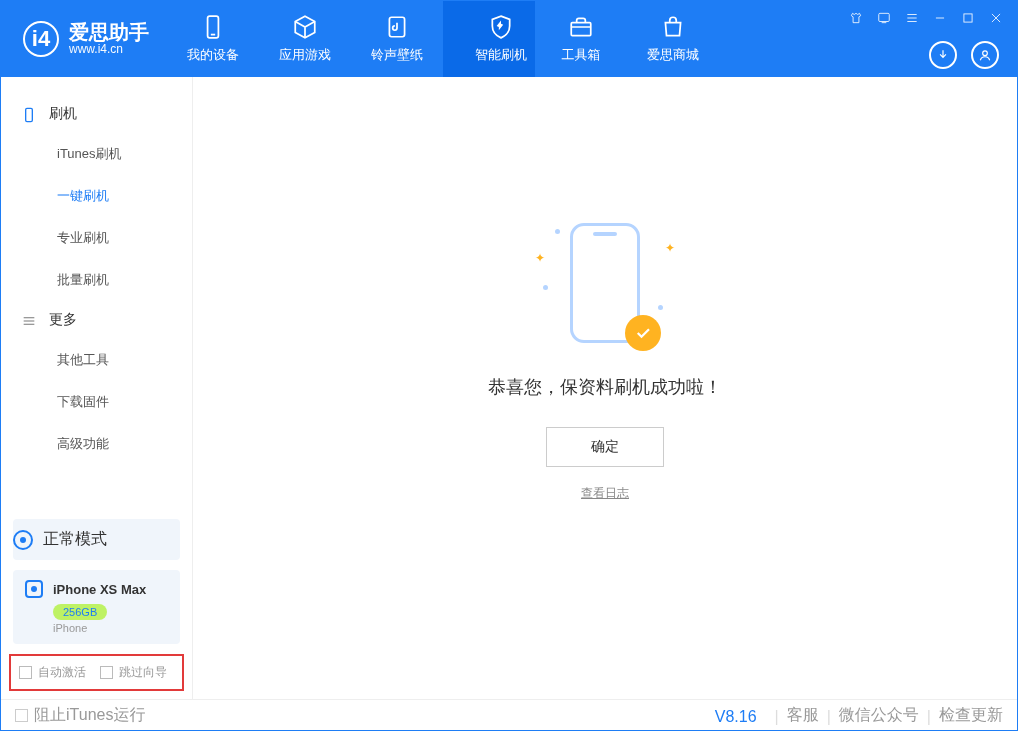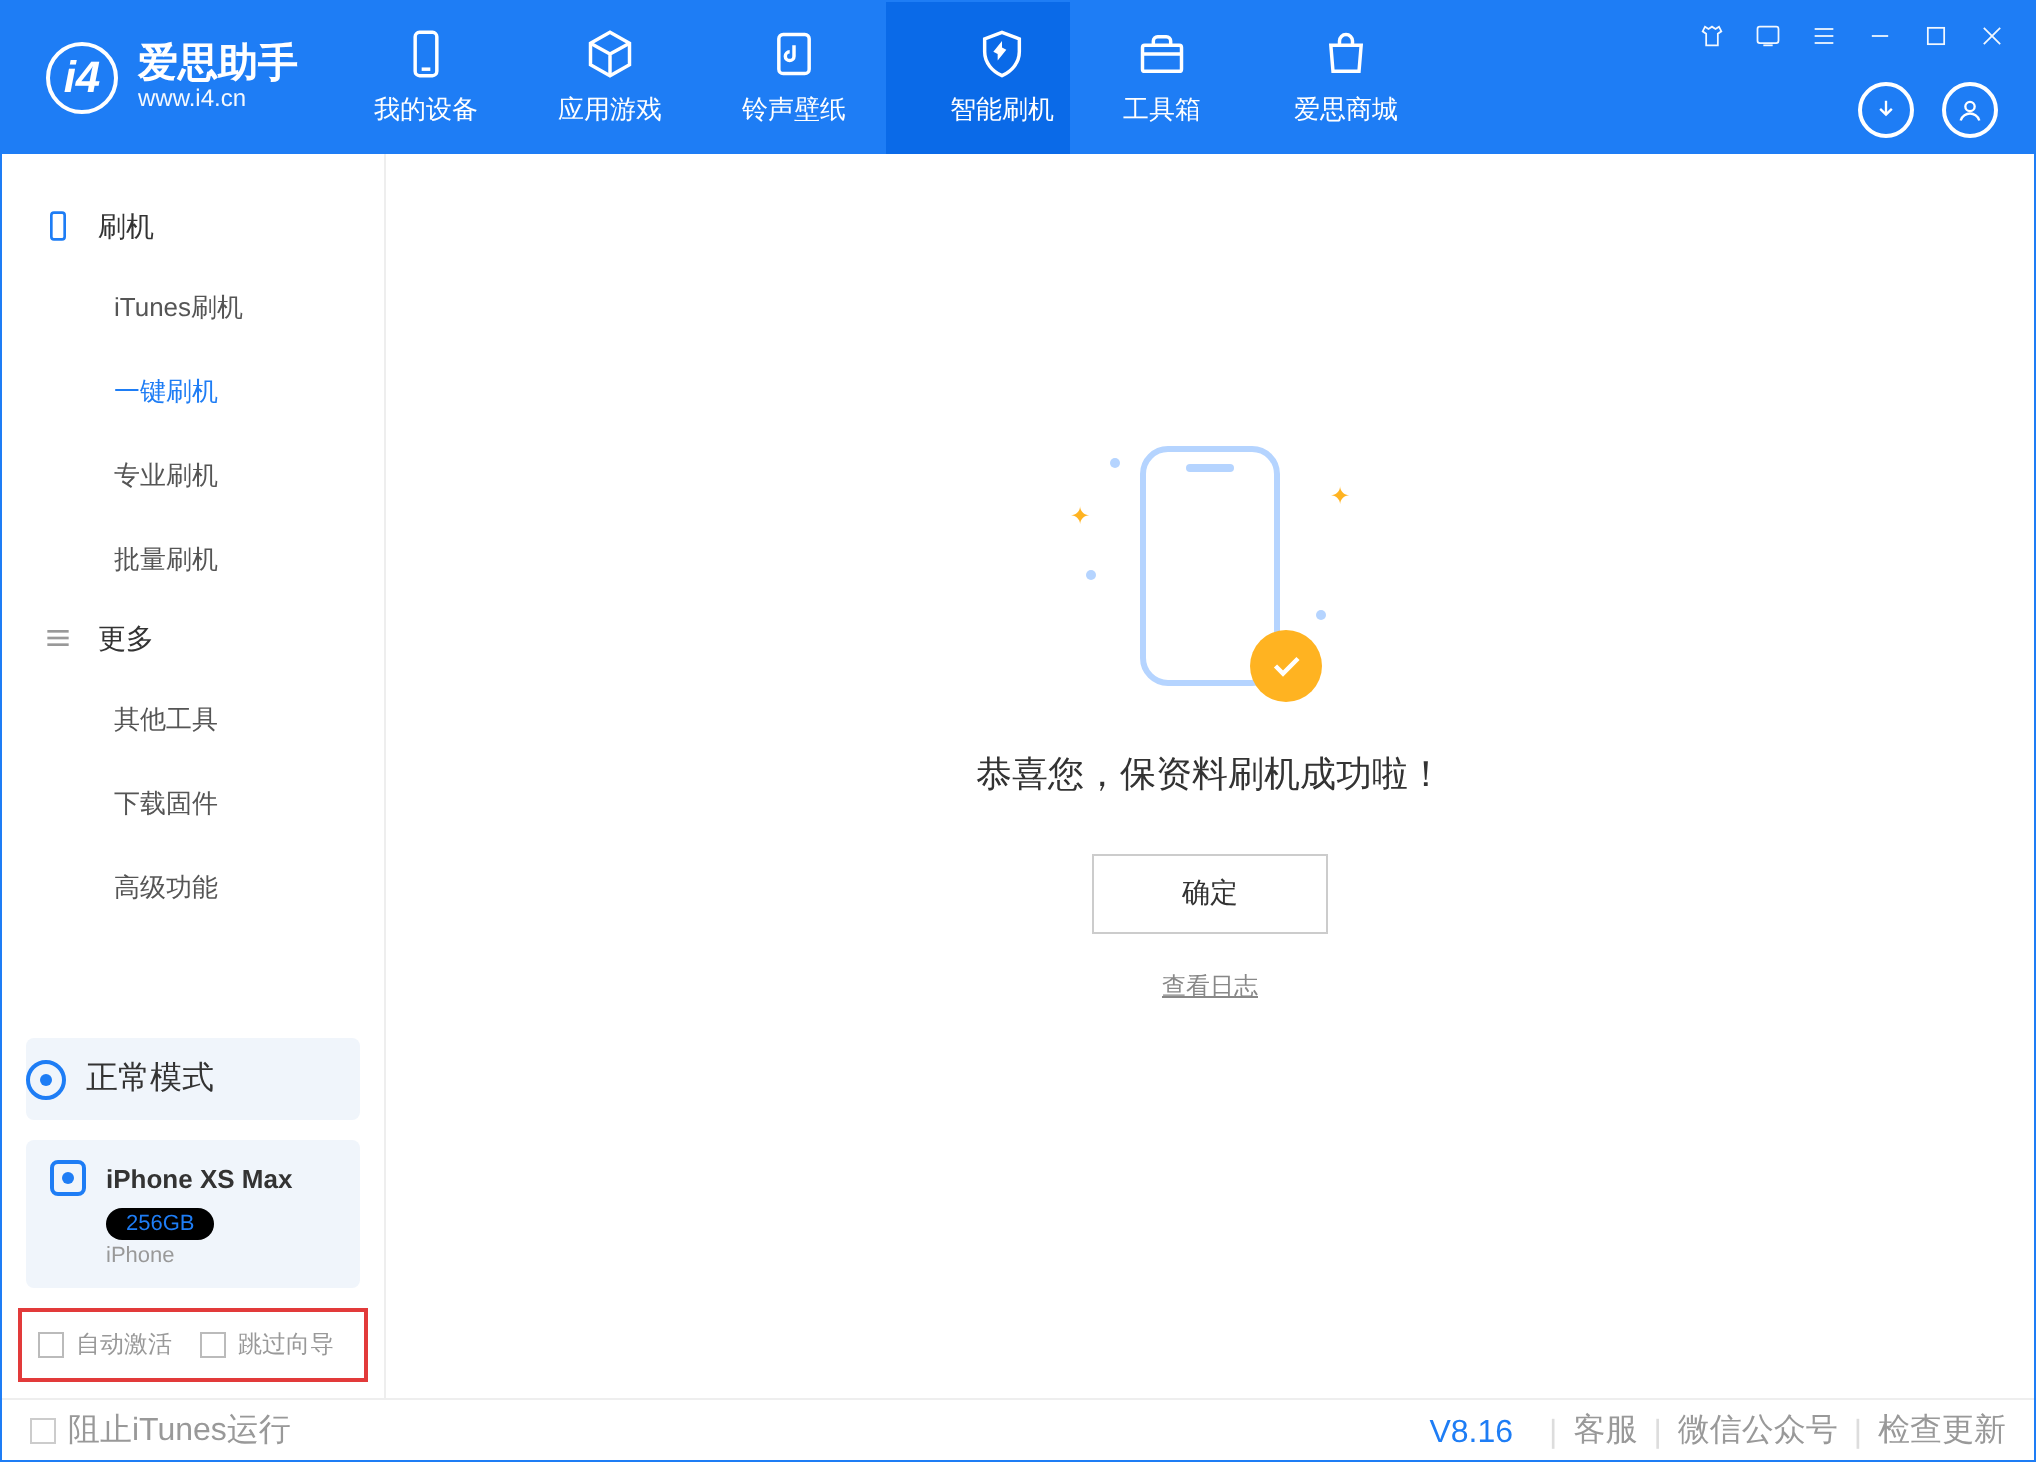--- a/index.html
+++ b/index.html
@@ -1,21 +1,21 @@
 <!DOCTYPE html>
 <html><head>
 <meta charset="utf-8">
 <style>
 * { margin: 0; padding: 0; box-sizing: border-box; font-family: "Microsoft YaHei", Arial, sans-serif; }
 body { background: #fff; width: 1018px; height: 731px; overflow: hidden; border: 1px solid #1e7df5; }
 
 
 .header { background: #1e7df5; height: 76px; display: flex; align-items: center; color: #fff; position: relative; }
 .logo-area { display: flex; align-items: center; padding: 0 18px 0 22px; }
-.logo-icon { width: 36px; height: 36px; border: 2.5px solid #fff; border-radius: 50%; display: flex; align-items: center; justify-content: center; font-weight: bold; font-size: 22px; font-style: italic; margin-right: 10px; }
+.logo-icon { width: 36px; height: 36px; border: 2.5px solid #fff; border-radius: 50%; display: flex; align-items: center; justify-content: center; font-weight: bold; font-size: 22px; margin-right: 10px; }
 .logo-text { display: flex; flex-direction: column; }
 .logo-title { font-size: 20px; font-weight: bold; line-height: 1.1; }
 .logo-url { font-size: 12px; opacity: .95; line-height: 1.1; }
 
 .navbar { display: flex; height: 100%; }
 .nav-item { width: 92px; height: 76px; display: flex; flex-direction: column; align-items: center; justify-content: center; cursor: pointer; font-size: 13px; gap: 6px; position: relative; }
 .nav-item.active { background: #0a6ae8; padding-left: 24px; }
 .nav-icon { width: 26px; height: 26px; display: flex; align-items: center; justify-content: center; }
 .nav-icon svg { width: 26px; height: 26px; stroke: #fff; fill: none; stroke-width: 1.6; }
 
@@ -23,35 +23,35 @@
 .wc-btn { cursor: pointer; color: #fff; opacity: .95; display: flex; }
 .wc-btn svg { width: 14px; height: 14px; stroke: #fff; fill: none; stroke-width: 1.5; }
 
 .header-right { position: absolute; right: 18px; bottom: 8px; display: flex; gap: 14px; }
 .hr-btn { width: 28px; height: 28px; border: 2px solid #fff; border-radius: 50%; display: flex; align-items: center; justify-content: center; cursor: pointer; }
 .hr-btn svg { width: 14px; height: 14px; stroke: #fff; fill: none; stroke-width: 2; }
 
 
 .body { display: flex; height: 622px; }
 .sidebar { width: 192px; background: #fff; border-right: 1px solid #eee; display: flex; flex-direction: column; padding-top: 18px; }
-.side-group-header { display: flex; align-items: flex-start; padding: 10px 20px; font-size: 14px; color: #333; gap: 12px; }
+.side-group-header { display: flex; align-items: flex-end; padding: 10px 20px; font-size: 14px; color: #333; gap: 12px; }
 .side-group-header svg { width: 16px; height: 16px; }
 .side-item { padding: 12px 20px 12px 56px; font-size: 13px; color: #555; cursor: pointer; }
 .side-item.active { color: #1e7df5; }
 
 .side-bottom { margin-top: auto; }
 .mode-card { margin: 10px 12px; background: #f0f5fb; border-radius: 4px; padding: 10px 0; display: flex; align-items: center; gap: 10px; font-size: 16px; color: #333; }
 .mode-icon { width: 20px; height: 20px; border: 2px solid #1e7df5; border-radius: 50%; display: flex; align-items: center; justify-content: center; }
 .mode-icon::before { content: ""; width: 6px; height: 6px; background: #1e7df5; border-radius: 50%; }
 
 .device-card { margin: 0 12px 10px; background: #f0f5fb; border-radius: 4px; padding: 10px 12px; }
 .device-row { display: flex; align-items: center; gap: 10px; font-size: 13px; font-weight: bold; color: #333; }
 .device-icon { width: 18px; height: 18px; border: 2px solid #1e7df5; border-radius: 4px; display: flex; align-items: center; justify-content: center; }
 .device-icon::before { content: ""; width: 6px; height: 6px; background: #1e7df5; border-radius: 50%; }
-.storage-badge { display: inline-block; margin: 6px 0 2px 28px; background: #000000; color: #1e7df5; font-size: 11px; padding: 2px 10px; border-radius: 10px; }
+.storage-badge { display: inline-block; margin: 6px 0 2px 28px; background: #bef264; color: #1e7df5; font-size: 11px; padding: 2px 10px; border-radius: 10px; }
 .device-type { margin-left: 28px; font-size: 11px; color: #999; }
 
 .checkbox-row { border: 2px solid #e23a3a; margin: 10px 8px 8px; padding: 8px 8px; display: flex; gap: 14px; font-size: 12px; color: #999; }
 .cb { display: flex; align-items: center; gap: 6px; cursor: pointer; }
 .cb-box { width: 13px; height: 13px; border: 1px solid #bbb; }
 
 
 .main { flex: 1; display: flex; flex-direction: column; align-items: center; justify-content: center; padding-bottom: 60px; }
 .phone-illus { position: relative; width: 160px; height: 140px; margin-bottom: 20px; }
 .phone-frame { width: 70px; height: 120px; border: 3px solid #b5d4ff; border-radius: 14px; position: absolute; left: 50%; top: 8px; transform: translateX(-50%); background: #fff; }

